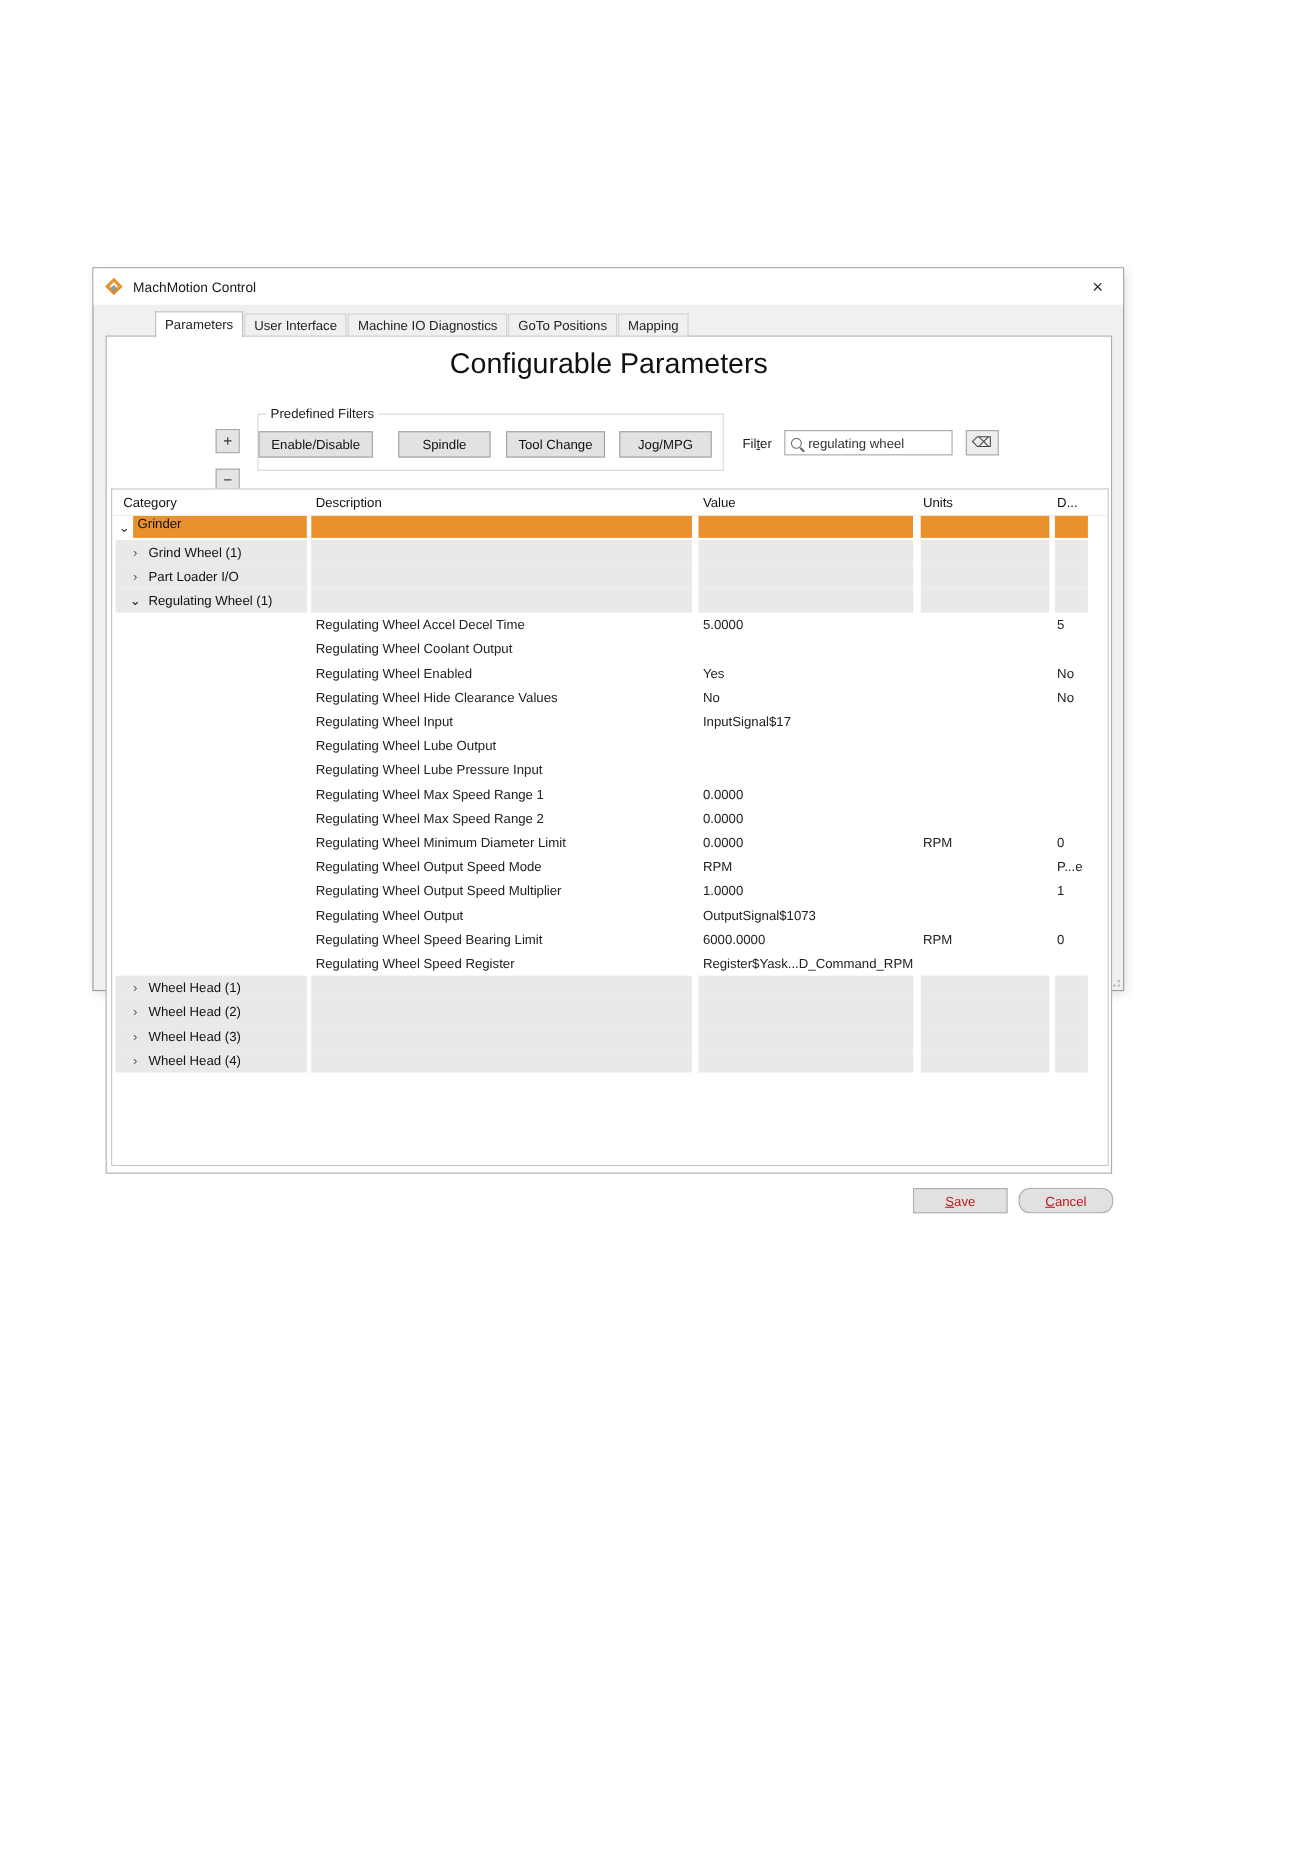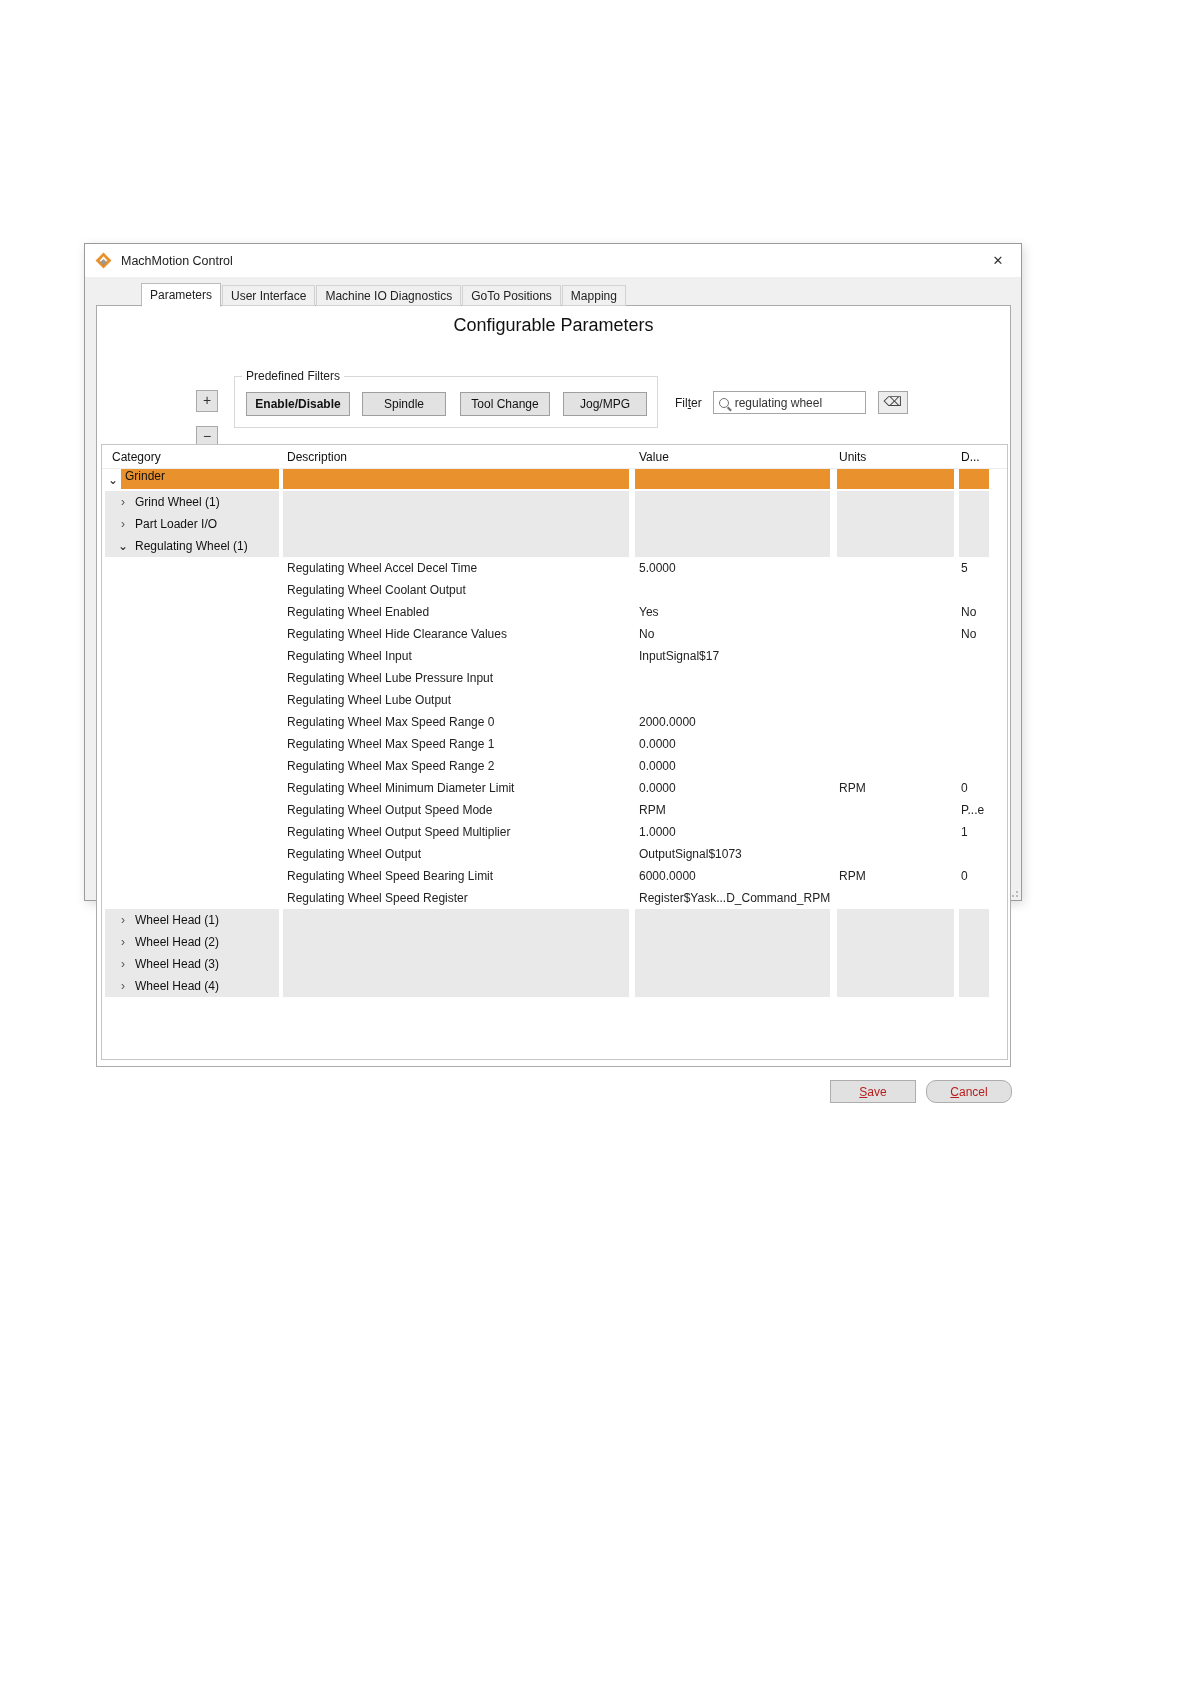--- a/index.html
+++ b/index.html
@@ -21,31 +21,31 @@
     font-size:13px; color:#333; cursor:default; }
   
   .tabstrip { position:absolute; left:12px; top:39px; display:flex; align-items:flex-end; z-index:3;padding-left:44px; }
   .tab { background:#f0f0f0; border:1px solid #d2d2d2; padding:3px 8px 4px; font-size:12px;
     color:#222; margin-right:1px; height:21px; }
   .tab.active { background:#ffffff; border-color:#bcbcbc; border-bottom:1px solid #ffffff;
     height:24px; padding-top:4px; margin-bottom:-1px; }
   
   .panel { position:absolute; left:11px; top:61px; width:915px; height:762px;
     background:#ffffff; border:1px solid #ababab; }
-  .page-title { text-align:center; font-size:18px; color:#111; margin:9px 0 0 0; font-weight:400; }
+  .page-title { text-align:center; font-size:26px; color:#111; margin:9px 0 0 0; font-weight:400; }
   .tool-btn { position:absolute; left:99px; width:22px; height:22px; background:#e4e4e4;
     border:1px solid #a9a9a9; font-size:14px; line-height:19px; text-align:center; color:#333; }
   .tool-btn.t1 { top:84px; } .tool-btn.t2 { top:120px; }
   .groupbox { position:absolute; left:137px; top:70px; width:424px; height:52px;
     border:1px solid #d8d8d8; }
   .groupbox-label { position:absolute; top:-8px; left:7px; background:#ffffff;
     padding:0 4px; font-size:12px; color:#1c1c1c; }
   .gb-btn { position:absolute; top:15px; height:24px; background:#e2e2e2; border:1px solid #9f9f9f;
     font-size:12px; color:#111; display:flex; align-items:center; justify-content:center; }
-  .gb-btn.b0 { left:11px;  width:104px;font-weight:bold; }
+  .gb-btn.b0 { left:0;  width:104px; }
   .gb-btn.b1 { left:127px; width:84px; }
   .gb-btn.b2 { left:225px; width:90px; }
   .gb-btn.b3 { left:328px; width:84px; }
   .filter-area { position:absolute; left:578px; top:85px; display:flex; align-items:center; }
   .filter-label { font-size:12px; color:#1c1c1c; }
   .mn { text-decoration:underline; }
   .searchbox { width:153px; height:23px; margin-left:11px; background:#fff; border:1px solid #a5a5a5;
     display:flex; align-items:center; padding:0 5px; }
   .mag { width:10px; height:10px; border:1.6px solid #6f6f6f; border-radius:50%; position:relative; flex:0 0 auto; }
   .mag::after { content:""; position:absolute; width:5px; height:1.6px; background:#6f6f6f;
@@ -212,36 +212,29 @@
           </div>
           <div class="grid-row">
             <div class="cell c-cat"></div>
             <div class="cell c-desc param-txt">Regulating Wheel Input</div>
             <div class="cell c-val param-txt">InputSignal$17</div>
             <div class="cell c-units param-txt"></div>
             <div class="cell c-def param-txt"></div>
           </div>
           <div class="grid-row">
             <div class="cell c-cat"></div>
+            <div class="cell c-desc param-txt">Regulating Wheel Lube Output</div>
+            <div class="cell c-val param-txt"></div>
+            <div class="cell c-units param-txt"></div>
+            <div class="cell c-def param-txt"></div>
+          </div>
+          <div class="grid-row">
+            <div class="cell c-cat"></div>
             <div class="cell c-desc param-txt">Regulating Wheel Lube Pressure Input</div>
             <div class="cell c-val param-txt"></div>
-            <div class="cell c-units param-txt"></div>
-            <div class="cell c-def param-txt"></div>
-          </div>
-          <div class="grid-row">
-            <div class="cell c-cat"></div>
-            <div class="cell c-desc param-txt">Regulating Wheel Lube Output</div>
-            <div class="cell c-val param-txt"></div>
-            <div class="cell c-units param-txt"></div>
-            <div class="cell c-def param-txt"></div>
-          </div>
-          <div class="grid-row">
-            <div class="cell c-cat"></div>
-            <div class="cell c-desc param-txt">Regulating Wheel Max Speed Range 0</div>
-            <div class="cell c-val param-txt">2000.0000</div>
             <div class="cell c-units param-txt"></div>
             <div class="cell c-def param-txt"></div>
           </div>
           <div class="grid-row">
             <div class="cell c-cat"></div>
             <div class="cell c-desc param-txt">Regulating Wheel Max Speed Range 1</div>
             <div class="cell c-val param-txt">0.0000</div>
             <div class="cell c-units param-txt"></div>
             <div class="cell c-def param-txt"></div>
           </div>

